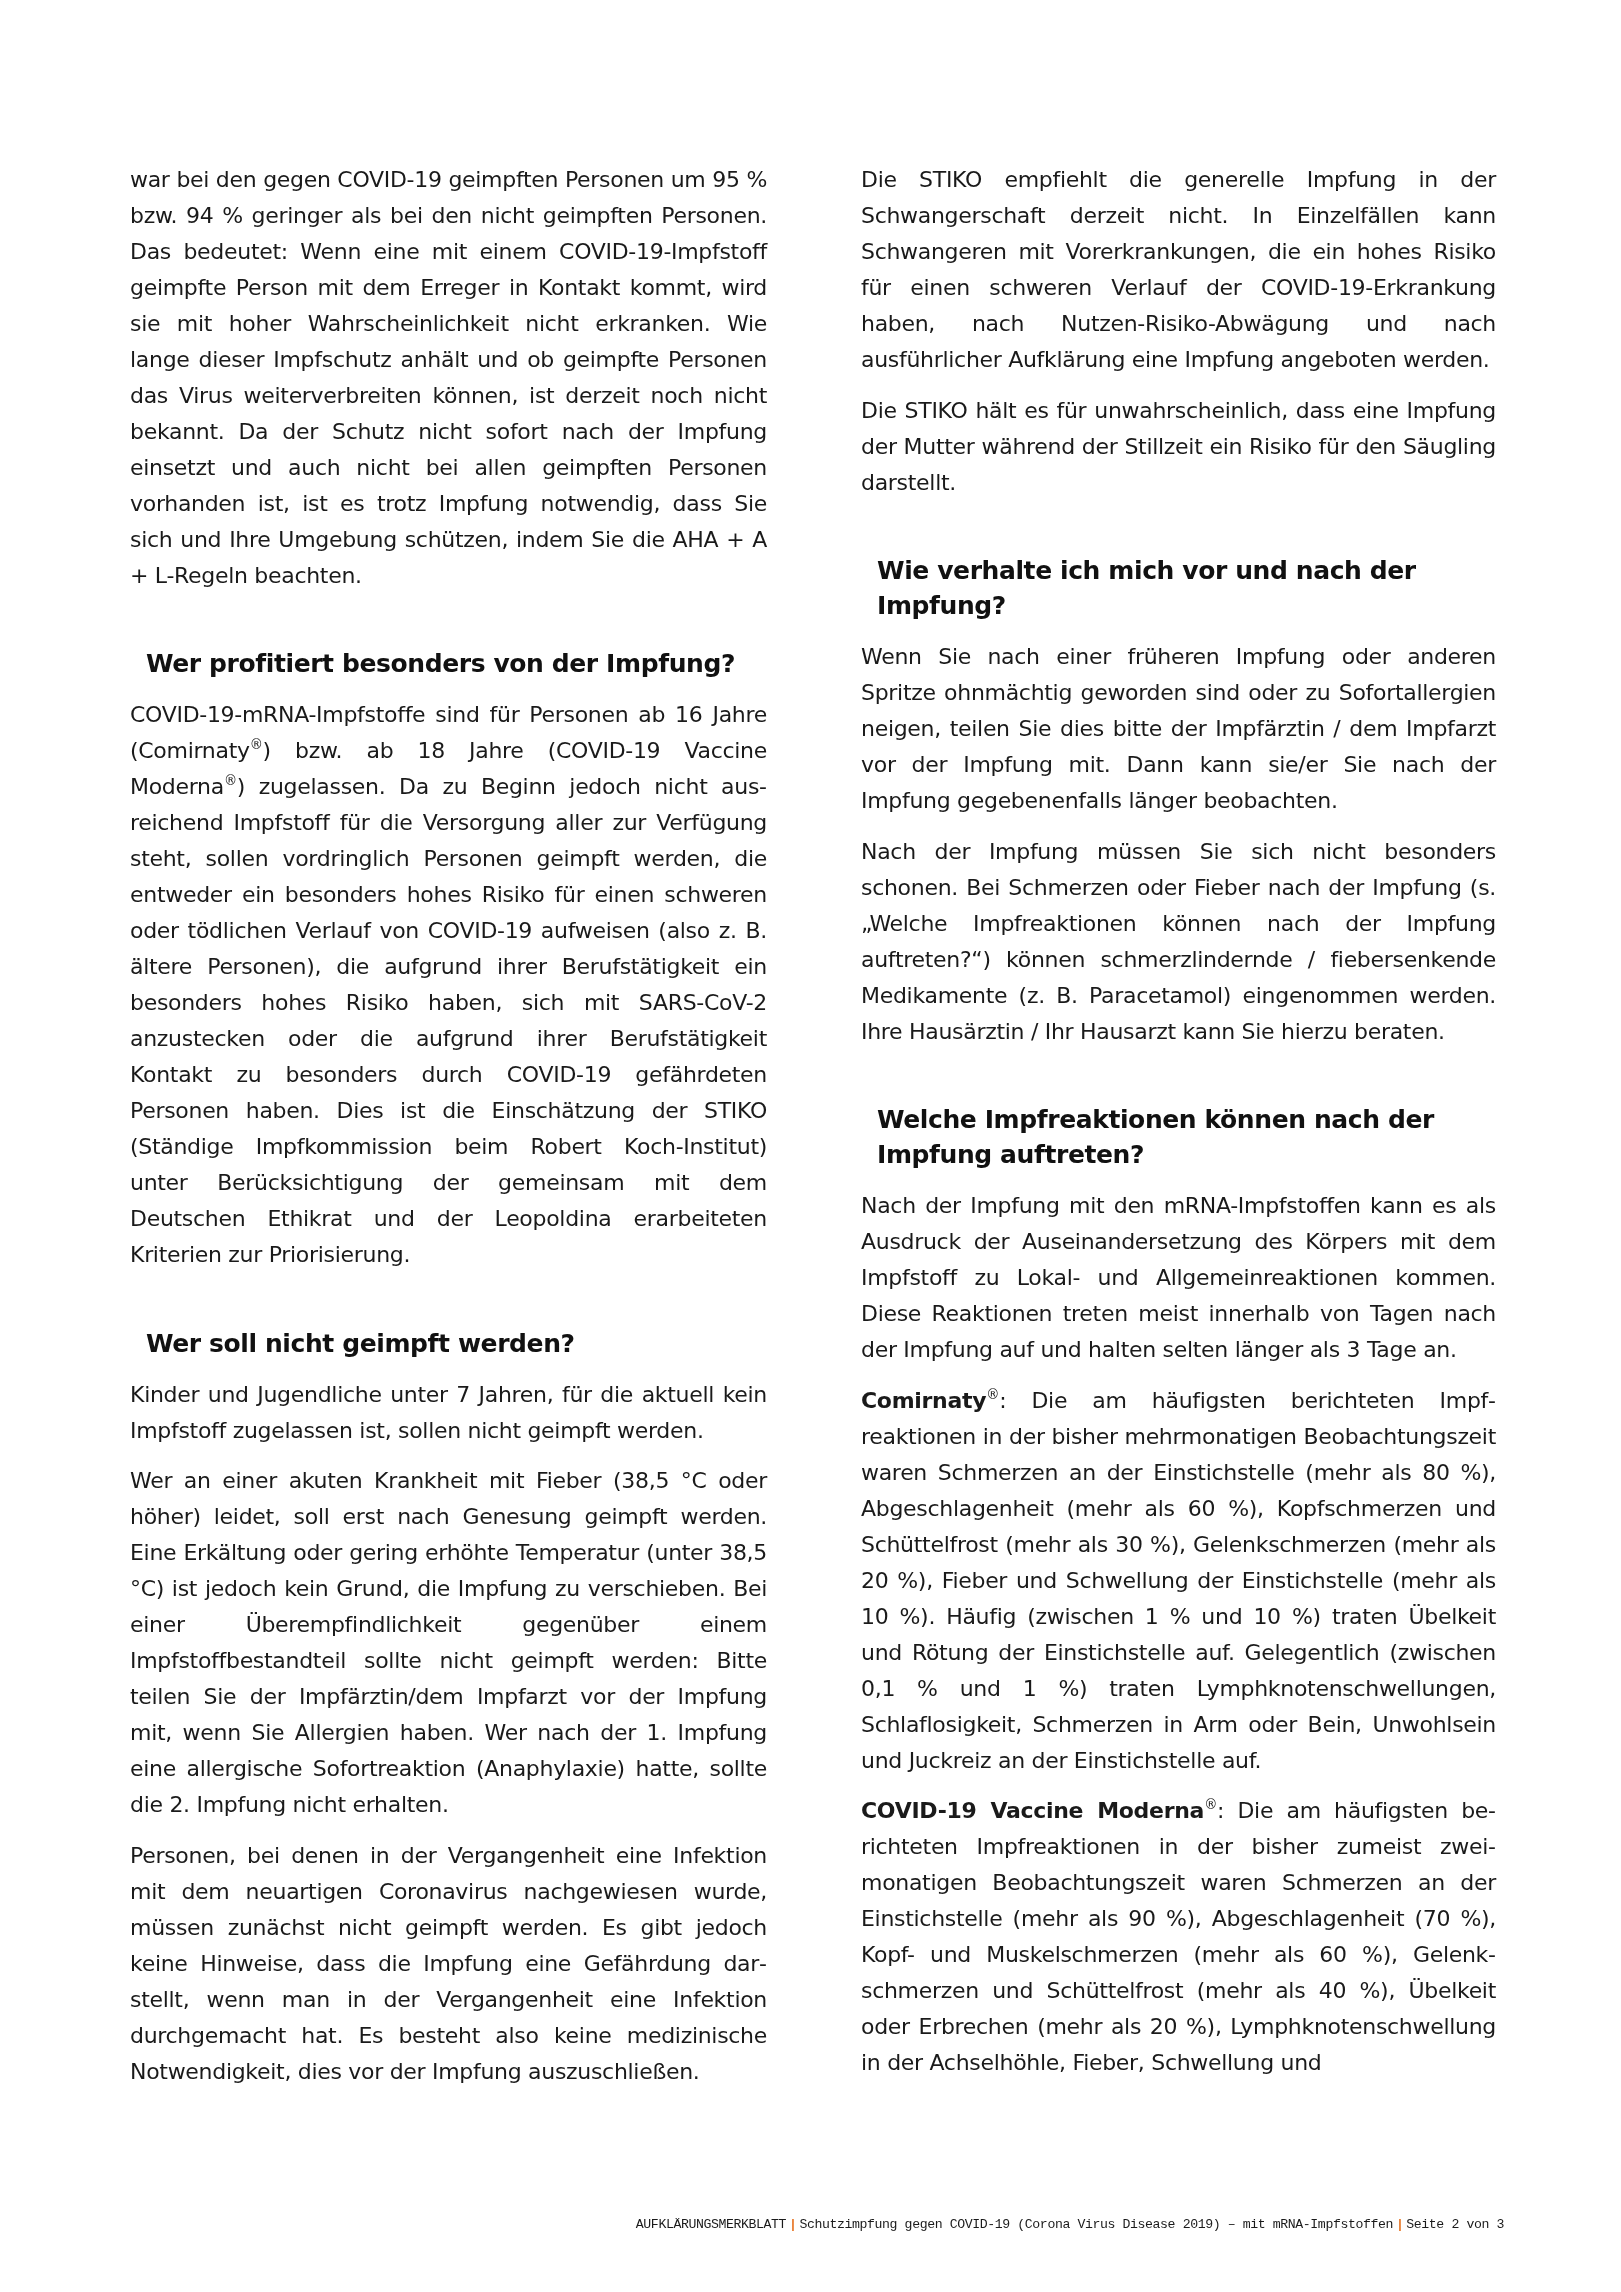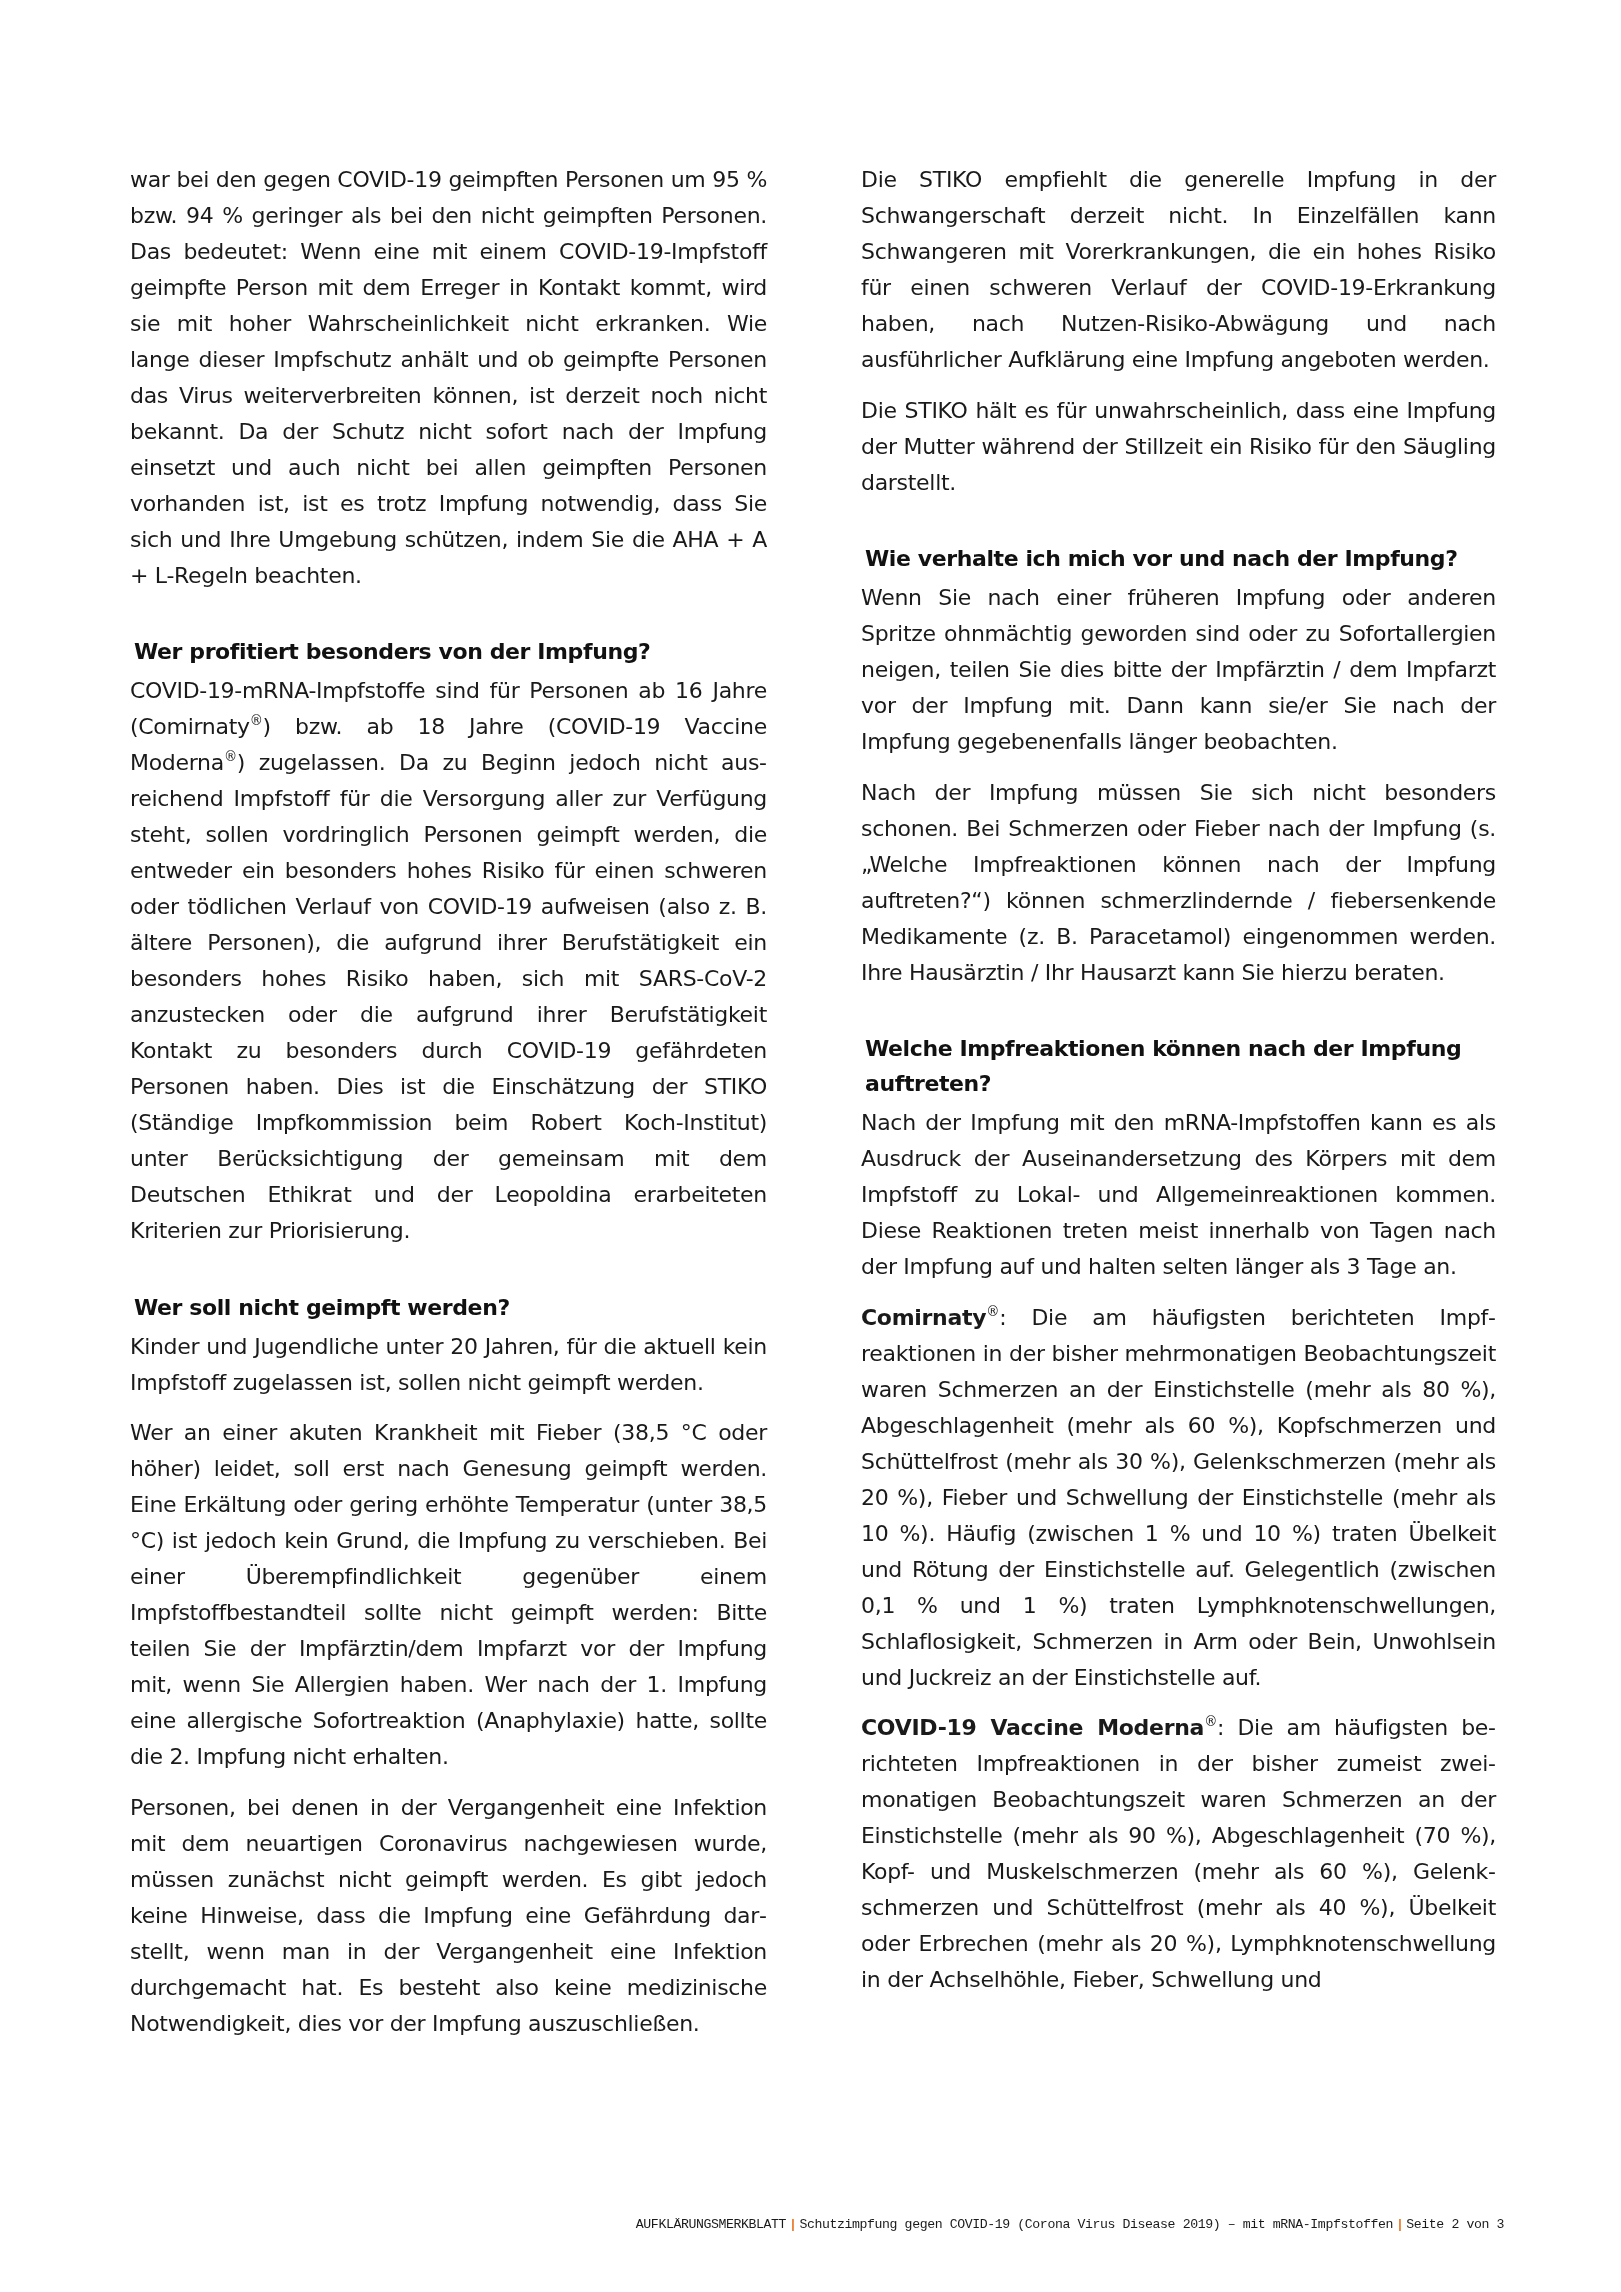--- a/index.html
+++ b/index.html
@@ -10,21 +10,21 @@
   .col {
     position: absolute; top: 162px;
     font-size: 22px; line-height: 36px;
     text-align: justify; hyphens: manual;
     letter-spacing: -0.3px;
   }
   .col-left { left: 130px; width: 637px; }
   .col-right { left: 861px; width: 635px; }
   .col p { margin: 0 0 14.7px 0; }
   .col h2 {
-    margin: 4px; font-size: 22px; line-height: 35px;
+    margin: 16px; font-size: 25px; line-height: 35px;
     font-weight: bold; text-align: left; letter-spacing: -0.4px;
     color: #111;
   }
   .col .gap { height: 21.6px; }
   .col strong { font-weight: bold; }
   sup { font-size: 60%; line-height: 0; vertical-align: 0.7em; }
   .footer {
     position: absolute; top: 2217px; left: 588px; width: 916px;
     font-family: Liberation Mono, monospace; font-size: 13.2px;
     letter-spacing: -0.4px; color: #1a1a1a; white-space: nowrap;
@@ -35,21 +35,21 @@
 </head>
 <body>
 
 <div class="col col-left">
   <p>war bei den gegen COVID-19 geimpften Personen um 95 % bzw. 94 % geringer als bei den nicht geimpften Personen. Das bedeutet: Wenn eine mit einem COVID-19-Impfstoff geimpfte Person mit dem Erreger in Kontakt kommt, wird sie mit hoher Wahrscheinlichkeit nicht erkranken. Wie lange dieser Impfschutz anhält und ob geimpfte Personen das Virus weiterverbreiten können, ist derzeit noch nicht bekannt. Da der Schutz nicht sofort nach der Impfung einsetzt und auch nicht bei allen geimpften Personen vorhanden ist, ist es trotz Impfung notwendig, dass Sie sich und Ihre Umgebung schützen, indem Sie die AHA + A + L-Regeln beachten.</p>
   <div class="gap"></div>
   <h2>Wer profitiert besonders von der Impfung?</h2>
   <p><span>COVID-19-mRNA-Impfstoffe sind für Personen ab 16 Jahre (Comirnaty</span><sup>®</sup><span>) bzw. ab 18 Jahre (COVID-19 Vaccine Moderna</span><sup>®</sup><span>) zugelassen. Da zu Beginn jedoch nicht aus­reichend Impfstoff für die Versorgung aller zur Verfügung steht, sollen vordringlich Personen geimpft werden, die entweder ein besonders hohes Risiko für einen schwe­ren oder tödlichen Verlauf von COVID-19 aufweisen (also z. B. ältere Personen), die aufgrund ihrer Berufs­tätigkeit ein besonders hohes Risiko haben, sich mit SARS-CoV-2 anzustecken oder die aufgrund ihrer Berufstätigkeit Kontakt zu besonders durch COVID-19 gefährdeten Personen haben. Dies ist die Einschätzung der STIKO (Ständige Impfkommission beim Robert Koch-Institut) unter Berücksichtigung der gemeinsam mit dem Deutschen Ethikrat und der Leopoldina erarbei­teten Kriterien zur Priorisierung.</span></p>
   <div class="gap"></div>
   <h2>Wer soll nicht geimpft werden?</h2>
-  <p>Kinder und Jugendliche unter 20 Jahren, für die aktuell kein Impfstoff zugelassen ist, sollen nicht geimpft wer­den.</p>
+  <p>Kinder und Jugendliche unter 7 Jahren, für die aktuell kein Impfstoff zugelassen ist, sollen nicht geimpft wer­den.</p>
   <p>Wer an einer akuten Krankheit mit Fieber (38,5 °C oder höher) leidet, soll erst nach Genesung geimpft werden. Eine Erkältung oder gering erhöhte Temperatur (unter 38,5 °C) ist jedoch kein Grund, die Impfung zu verschie­ben. Bei einer Überempfindlichkeit gegenüber einem Impfstoffbestandteil sollte nicht geimpft werden: Bitte teilen Sie der Impfärztin/dem Impfarzt vor der Impfung mit, wenn Sie Allergien haben. Wer nach der 1. Impfung eine allergische Sofortreaktion (Anaphylaxie) hatte, sollte die 2. Impfung nicht erhalten.</p>
   <p>Personen, bei denen in der Vergangenheit eine Infektion mit dem neuartigen Coronavirus nachgewiesen wurde, müssen zunächst nicht geimpft werden. Es gibt jedoch keine Hinweise, dass die Impfung eine Gefährdung dar­stellt, wenn man in der Vergangenheit eine Infektion durchgemacht hat. Es besteht also keine medizinische Notwendigkeit, dies vor der Impfung auszuschließen.</p>
 </div>
 
 <div class="col col-right">
   <p>Die STIKO empfiehlt die generelle Impfung in der Schwangerschaft derzeit nicht. In Einzelfällen kann Schwangeren mit Vorerkrankungen, die ein hohes Risiko für einen schweren Verlauf der COVID-19-Erkrankung haben, nach Nutzen-Risiko-Abwägung und nach ausführlicher Aufklärung eine Impfung angeboten werden.</p>
   <p>Die STIKO hält es für unwahrscheinlich, dass eine Imp­fung der Mutter während der Stillzeit ein Risiko für den Säugling darstellt.</p>
   <div class="gap"></div>
   <h2>Wie verhalte ich mich vor und nach der Impfung?</h2>
   <p>Wenn Sie nach einer früheren Impfung oder anderen Spritze ohnmächtig geworden sind oder zu Sofort­allergien neigen, teilen Sie dies bitte der Impfärztin / dem Impfarzt vor der Impfung mit. Dann kann sie/er Sie nach der Impfung gegebenenfalls länger beobachten.</p>

